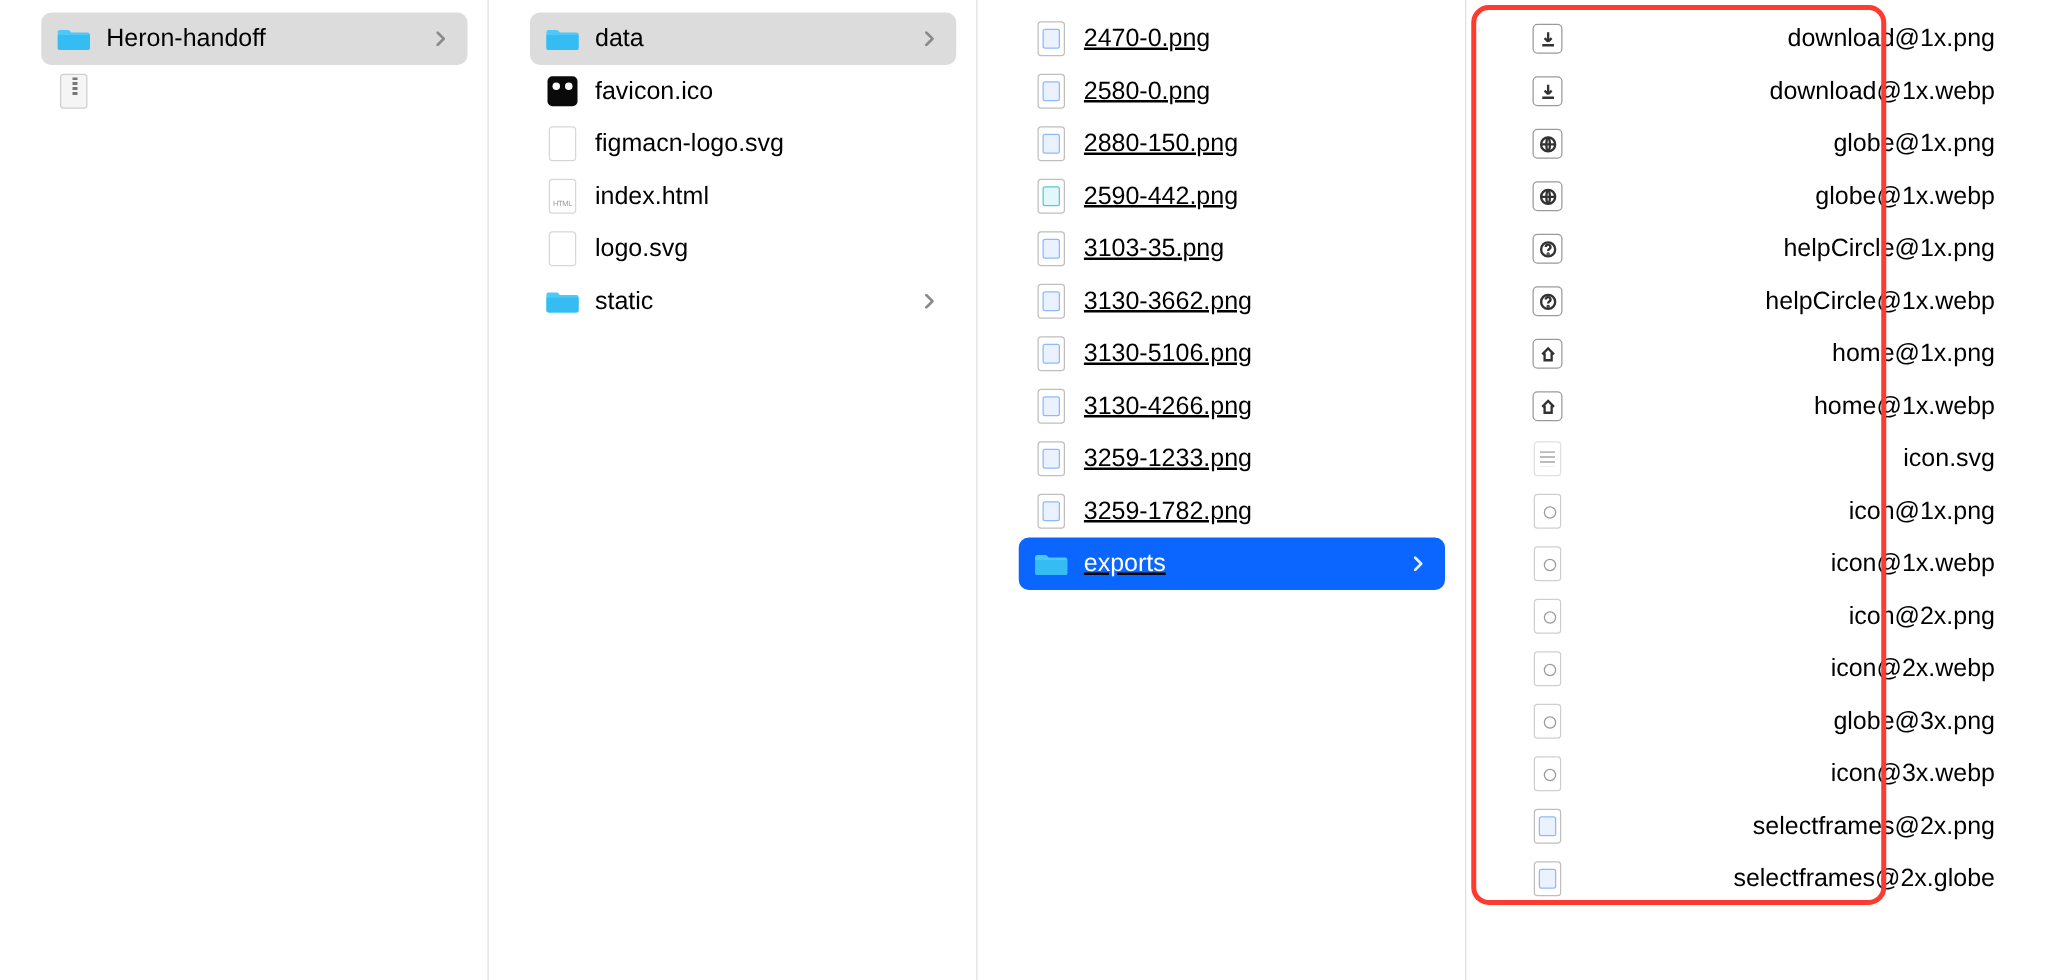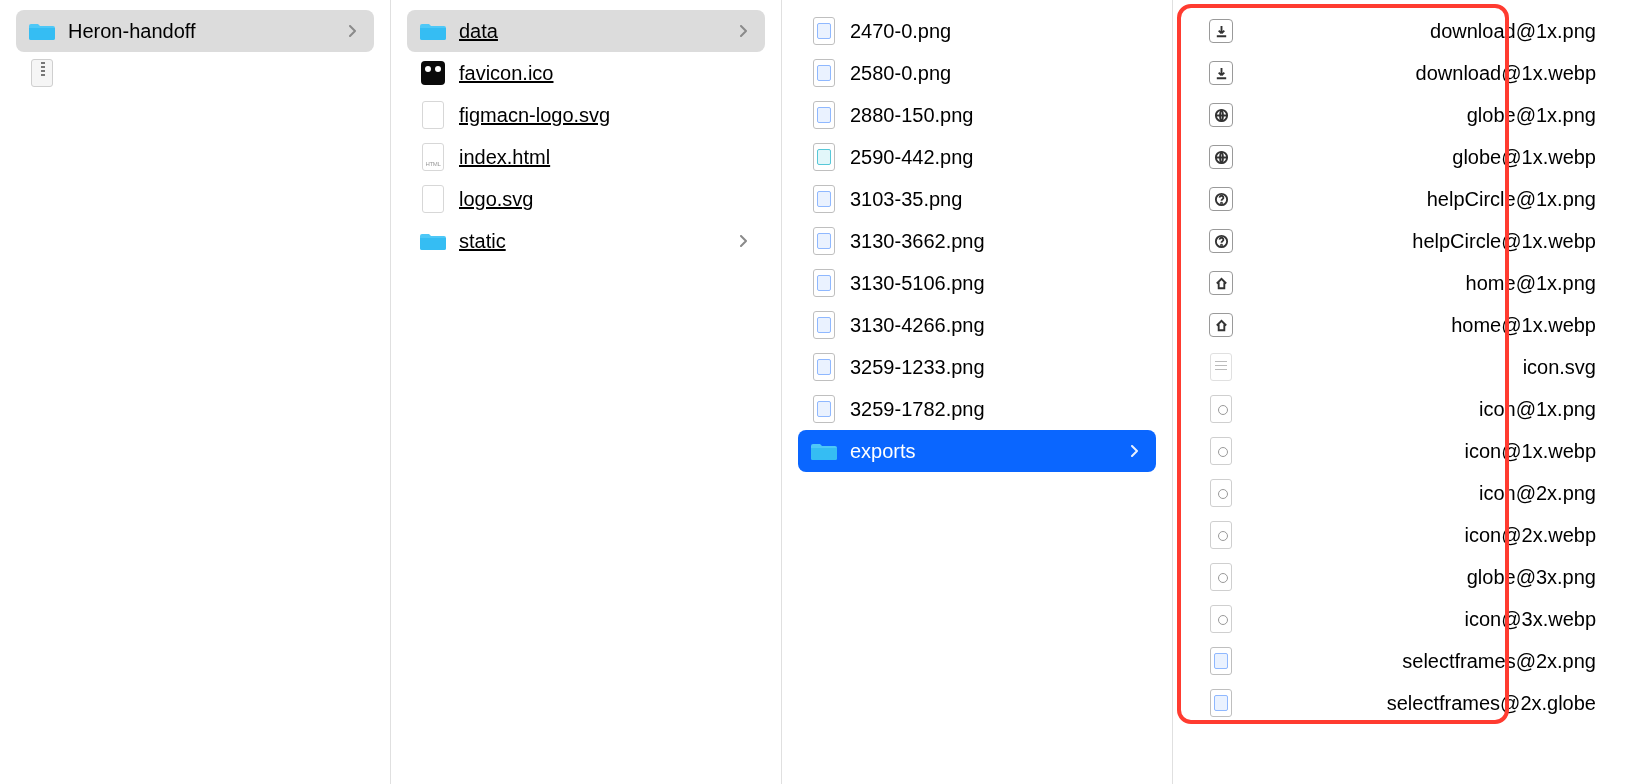--- a/index.html
+++ b/index.html
@@ -12,24 +12,25 @@
       height: 784px;
       overflow: hidden;
       display: flex;
     }
     .column {
       height: 100%;
       padding-top: 10px;
       overflow-y: auto;
       border-right: 1px solid #e0e0e0;
       position: relative;
+      padding-left: 17px;
     }
     .col-0 { width: 391px; }
-    .col-1 { width: 391px; text-decoration: underline; }
-    .col-2 { width: 391px; }
+    .col-1 { width: 391px; }
+    .col-2 { width: 391px; text-decoration: underline; }
     .col-3 { width: 465px; border-right: none; }
 
     .row {
       display: flex;
       align-items: center;
       height: 42px;
       padding: 0 14px 0 12px;
       margin: 0 16px 0 16px;
       border-radius: 8px;
       cursor: default;

